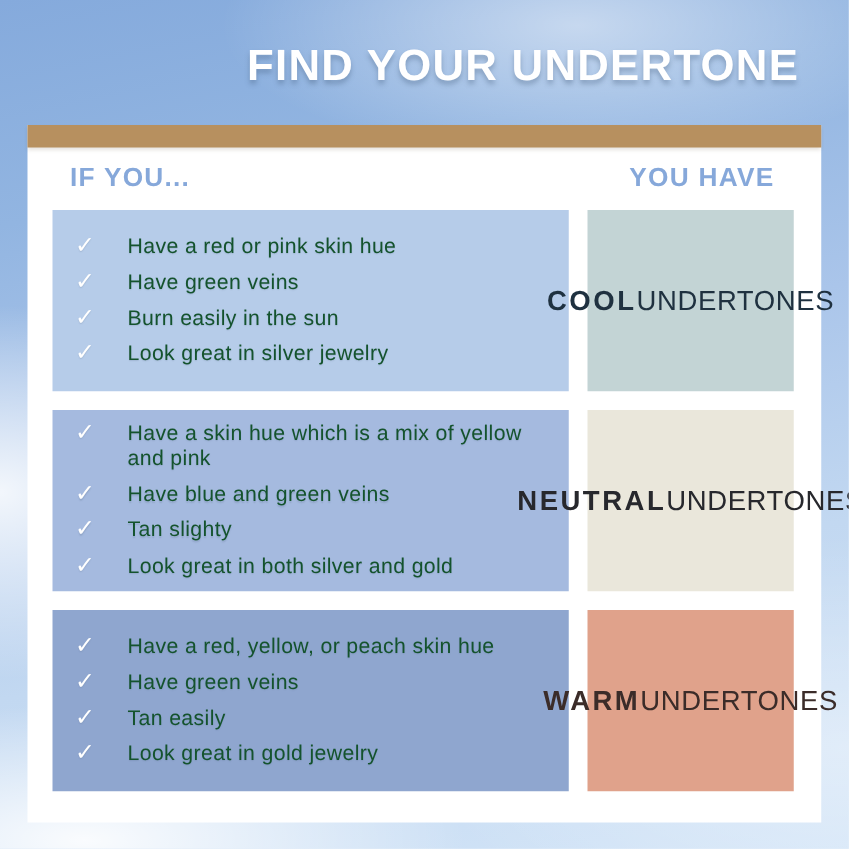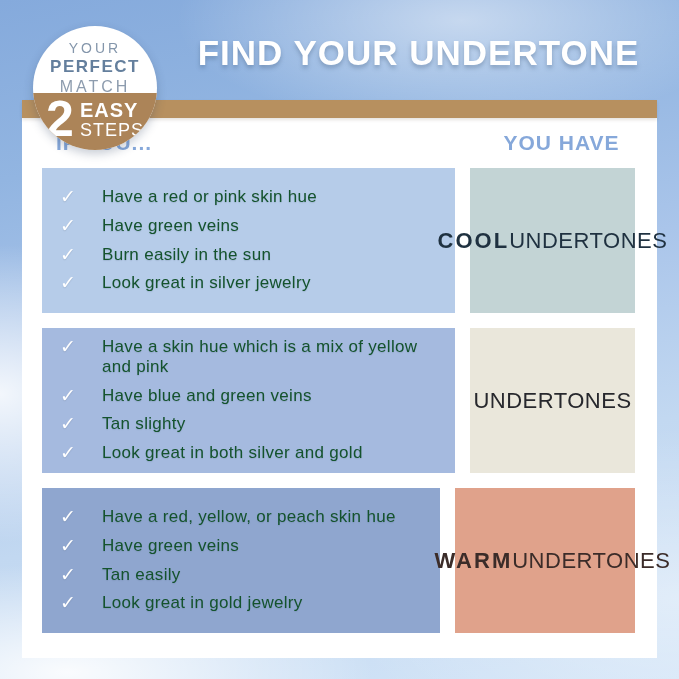--- a/index.html
+++ b/index.html
@@ -104,20 +104,21 @@
           <div class="item">
             <span class="check">✓</span>
             <span class="txt">Tan slighty</span>
           </div>
           <div class="item">
             <span class="check">✓</span>
             <span class="txt">Look great in both silver and gold</span>
           </div>
         </div>
         <div class="result" style="background-color: rgb(234, 231, 219); color: rgb(39, 40, 45);">
+          <div class="res-strong">NEUTRAL</div>
           <div class="res-word">UNDERTONES</div>
         </div>
       </div>
 
       <div class="row">
         <div class="list" style="background-color: rgb(143, 166, 207);">
           <div class="item">
             <span class="check">✓</span>
             <span class="txt">Have a red, yellow, or peach skin hue</span>
           </div>
@@ -127,37 +128,23 @@
           </div>
           <div class="item">
             <span class="check">✓</span>
             <span class="txt">Tan easily</span>
           </div>
           <div class="item">
             <span class="check">✓</span>
             <span class="txt">Look great in gold jewelry</span>
           </div>
         </div>
-        <div class="result" style="background-color: rgb(224, 162, 139); color: rgb(59, 44, 41); padding-left: 15px;">
+        <div class="result" style="background-color: rgb(224, 162, 139); color: rgb(59, 44, 41);">
           <div class="res-strong">WARM</div>
           <div class="res-word">UNDERTONES</div>
         </div>
       </div>
 
     </div>
   </div>
 
-  <div class="badge">
-    <div class="badge-top">
-      <div class="b-your">YOUR</div>
-      <div class="b-perfect">PERFECT</div>
-      <div class="b-match">MATCH</div>
-    </div>
-    <div class="badge-bottom" style="background-color: rgb(172, 132, 88);">
-      <span class="b-num">2</span>
-      <span class="b-steps">
-        <span class="b-easy">EASY</span>
-        <span class="b-stepsword">STEPS</span>
-      </span>
-    </div>
-  </div>
 
 </div>
 
 </body></html>

